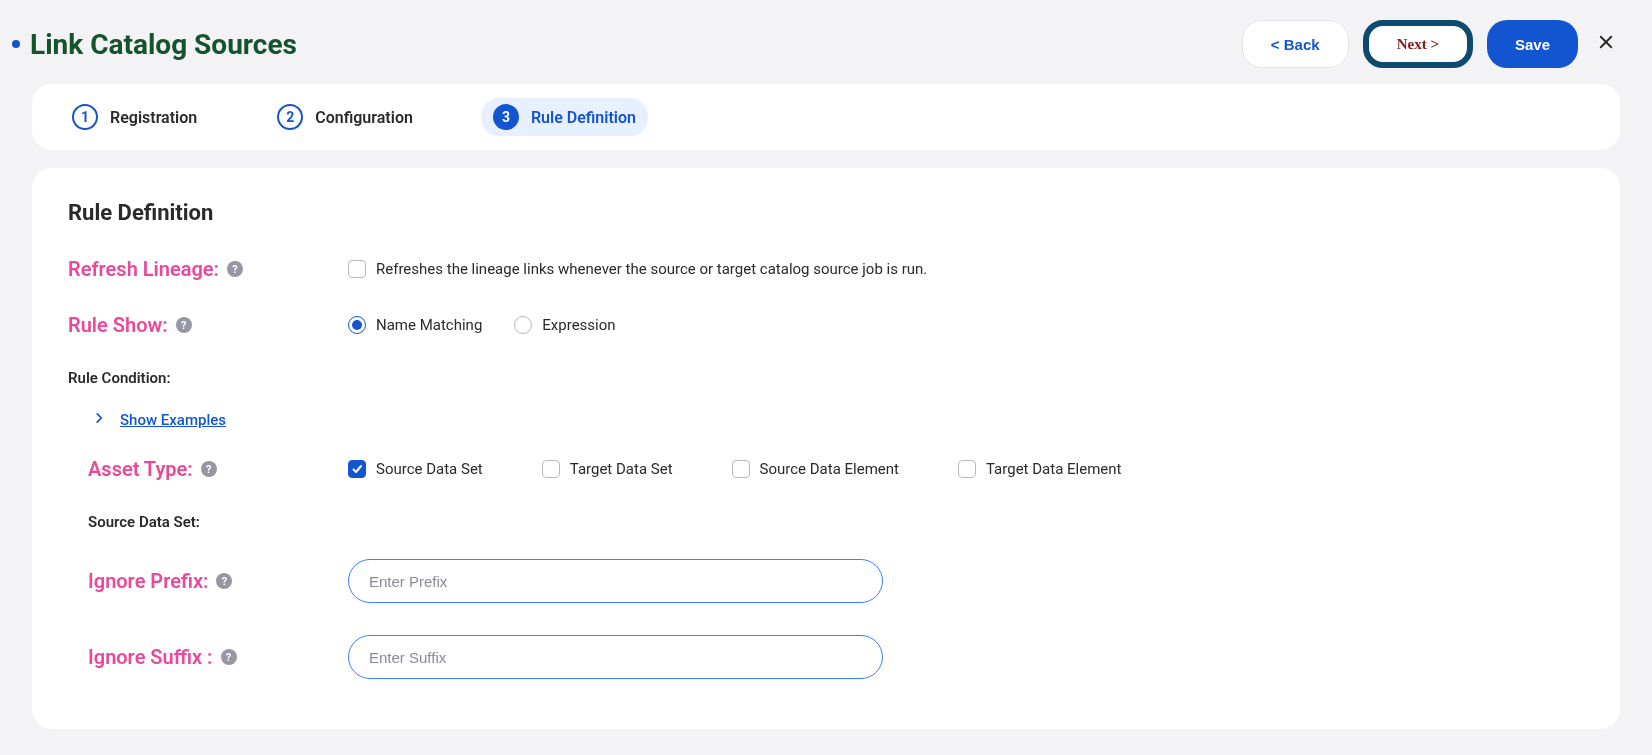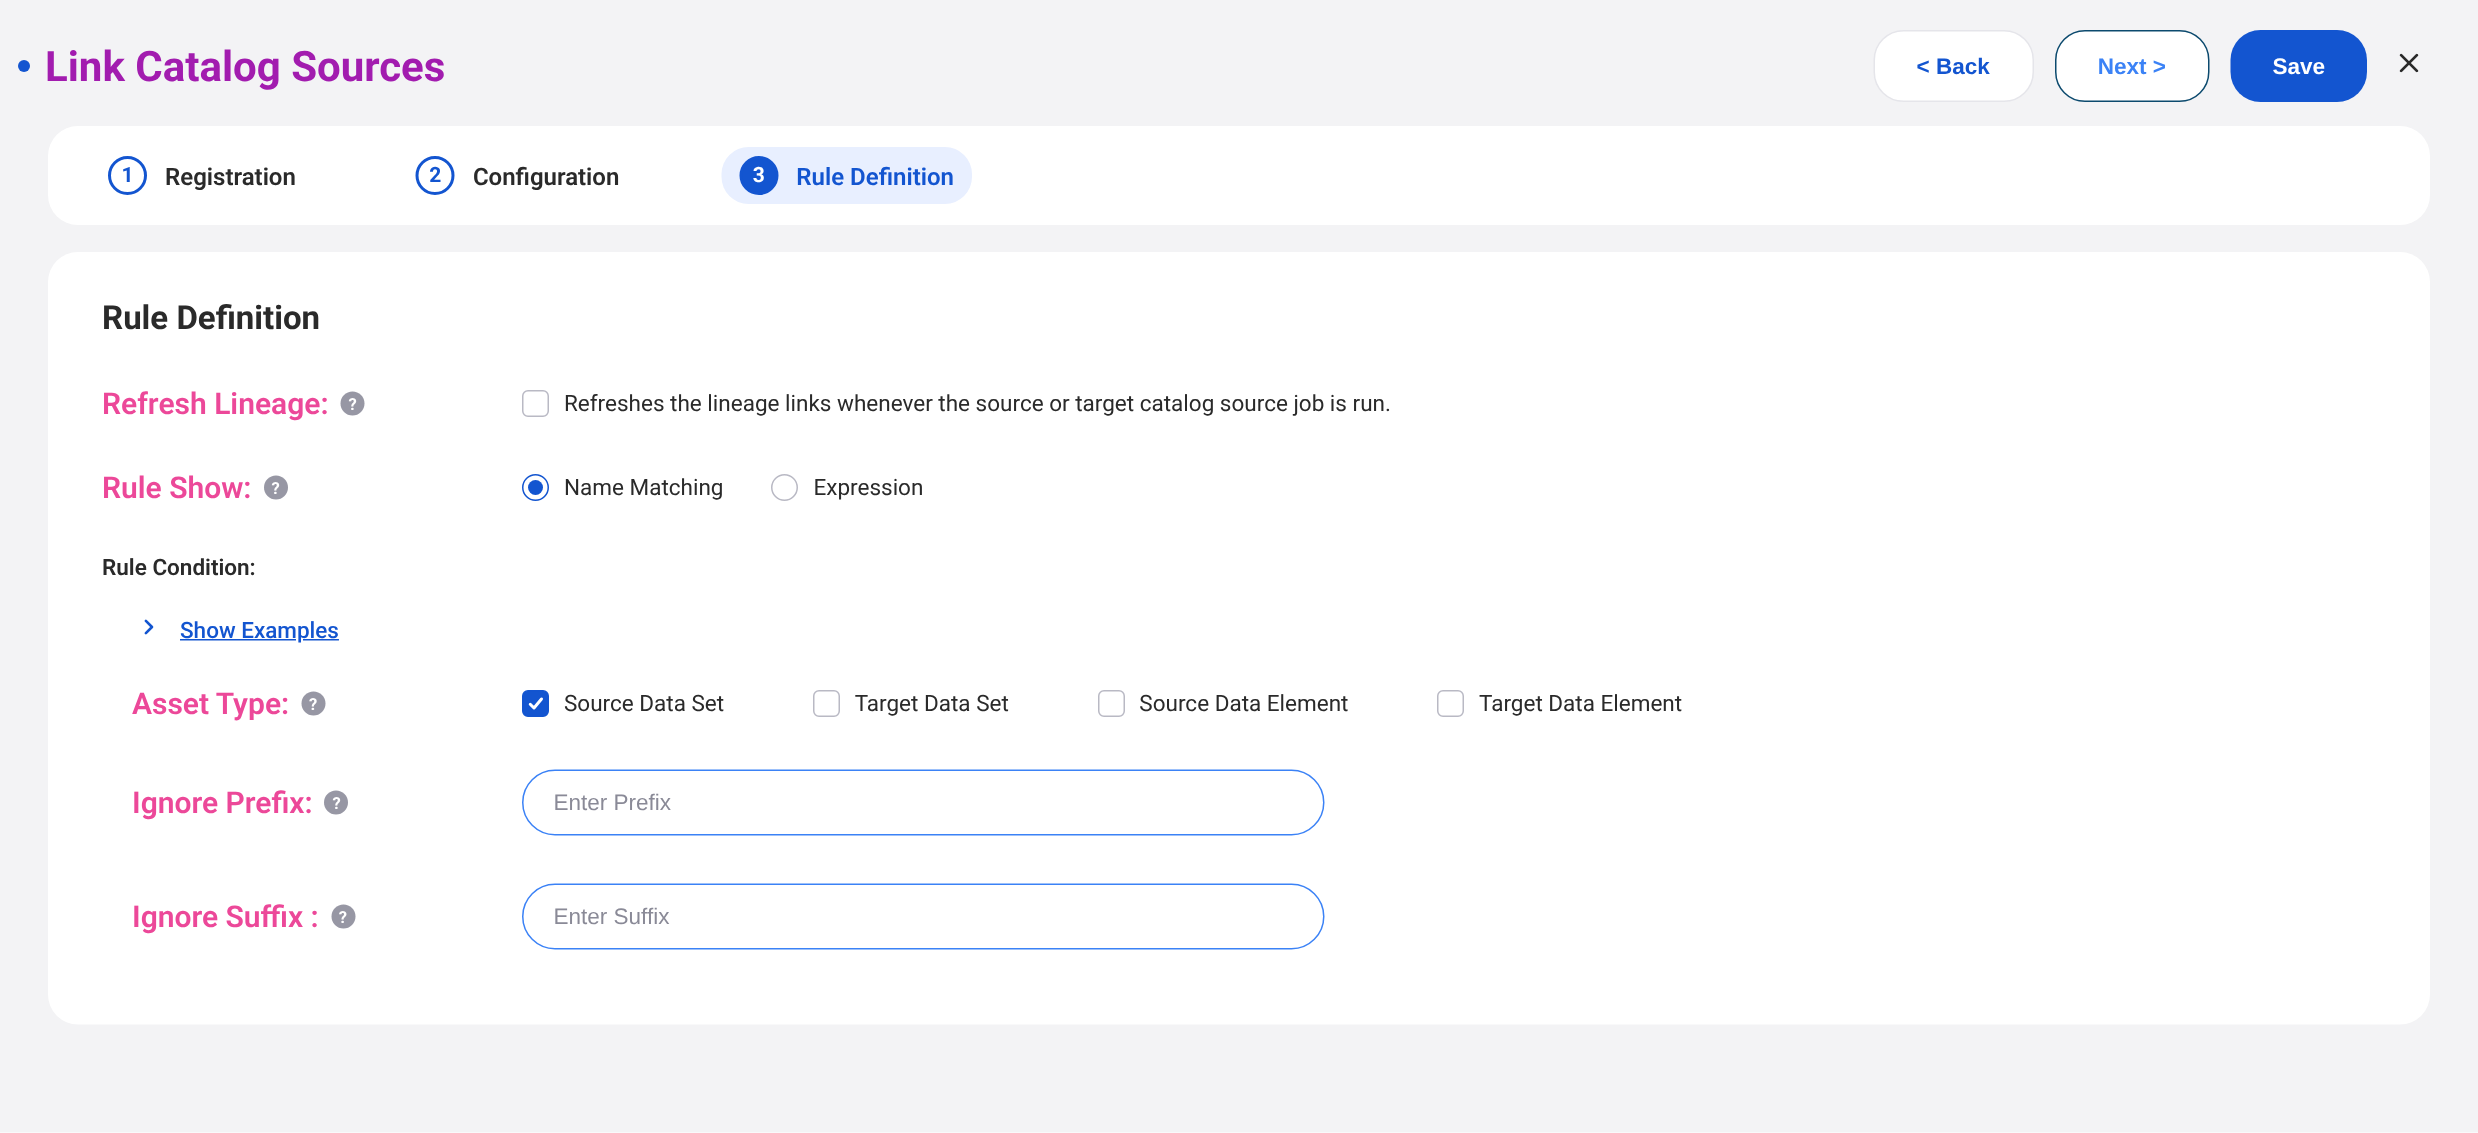--- a/index.html
+++ b/index.html
@@ -24,21 +24,21 @@
   }
   .bullet {
     width: 8px;
     height: 8px;
     background: #1355d0;
     border-radius: 50%;
   }
   .page-title {
     font-size: 28px;
     font-weight: 700;
-    color: #a21caf;
+    color: #14532d;
   }
   .header-right {
     margin-left: auto;
     display: flex;
     align-items: center;
     gap: 14px;
   }
   .btn {
     height: 48px;
     padding: 0 28px;
@@ -51,22 +51,23 @@
     align-items: center;
     justify-content: center;
   }
   .btn-back {
     background: #fff;
     color: #1355d0;
     border: 1px solid #e5e5ea;
   }
   .btn-next {
     background: #fff;
-    color: #3b82f6;
-    border: 1px solid #0c4a6e;
+    color: #7f1d1d;
+    border: 6px solid #0c4a6e;
+    font-family: Liberation Serif, serif;
   }
   .btn-save {
     background: #1355d0;
     color: #fff;
   }
   .close-btn {
     width: 28px;
     height: 28px;
     display: flex;
     align-items: center;
@@ -358,20 +359,21 @@
         <div class="chk-box"></div>
         <span>Source Data Element</span>
       </div>
       <div class="chk-wrap">
         <div class="chk-box"></div>
         <span>Target Data Element</span>
       </div>
     </div>
   </div>
 
+  <div class="section-sub">Source Data Set:</div>
 
   <div class="row">
     <div class="label-col indent">
       <span class="label-text">Ignore Prefix:</span>
       <span class="help-icon">?</span>
     </div>
     <div class="input-col">
       <input class="text-input" type="text" placeholder="Enter Prefix" style="">
     </div>
   </div>

